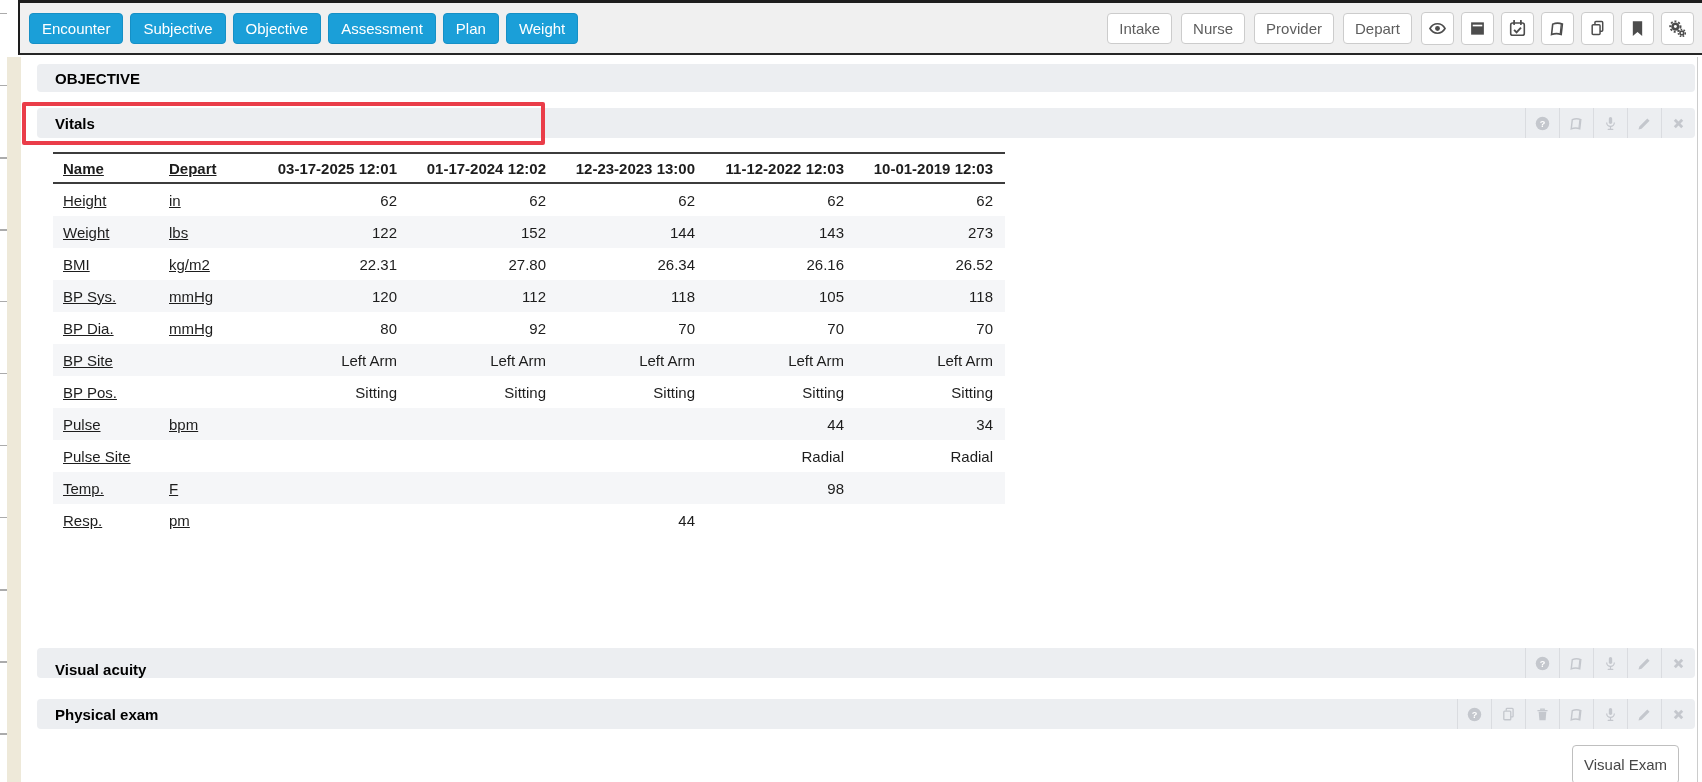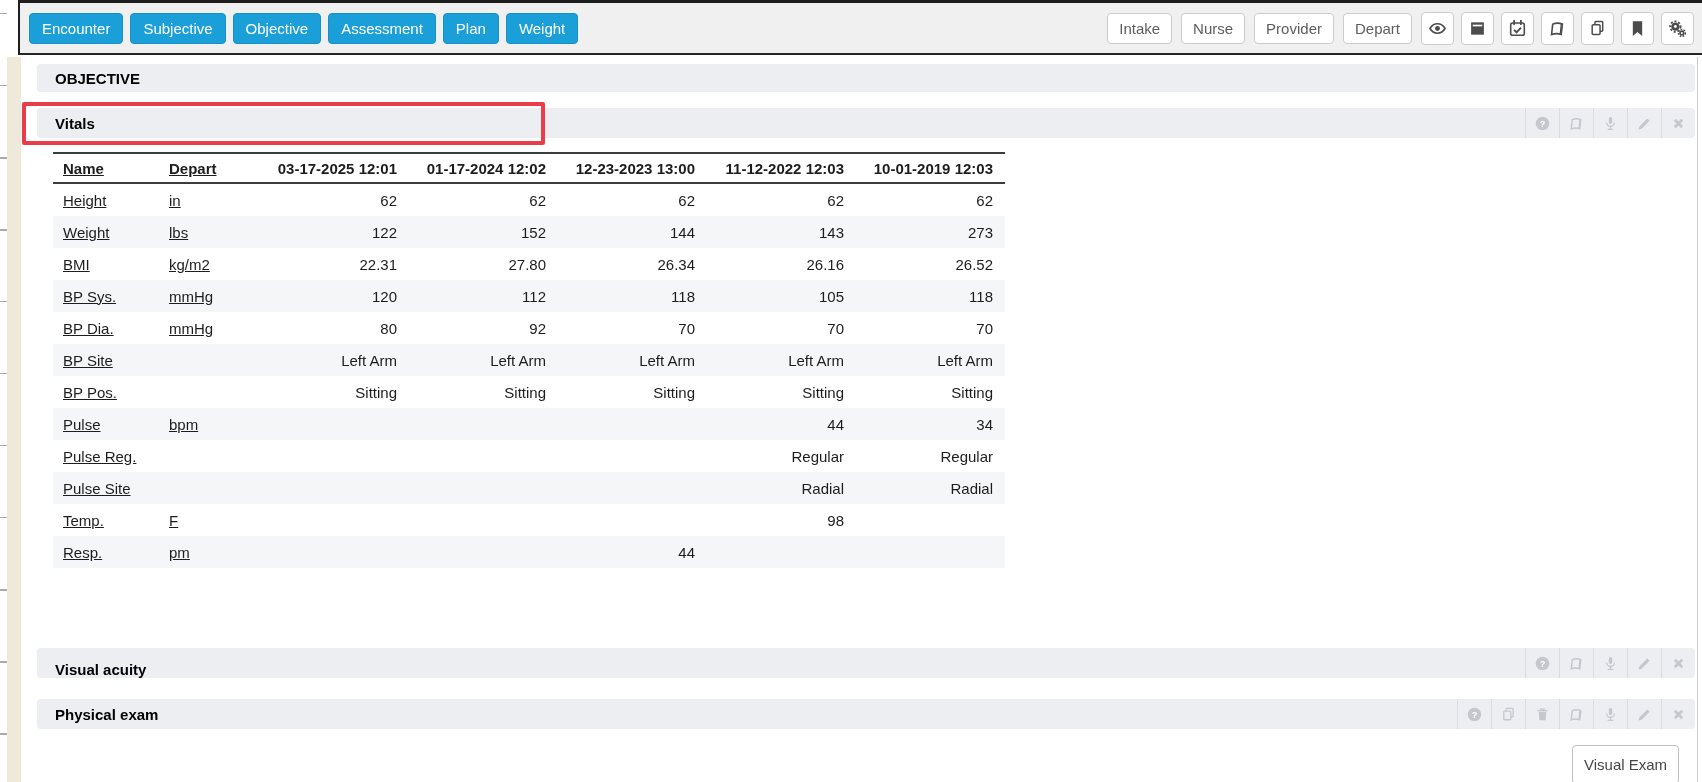--- a/index.html
+++ b/index.html
@@ -259,29 +259,20 @@
       <tr>
         <td class="c-left">Pulse</td>
         <td class="c-left">bpm</td>
         <td class="c-right"></td>
         <td class="c-right"></td>
         <td class="c-right"></td>
         <td class="c-right">44</td>
         <td class="c-right">34</td>
       </tr>
       <tr>
-        <td class="c-left">Pulse Reg.</td>
-        <td class="c-left"></td>
-        <td class="c-right"></td>
-        <td class="c-right"></td>
-        <td class="c-right"></td>
-        <td class="c-right">Regular</td>
-        <td class="c-right">Regular</td>
-      </tr>
-      <tr>
         <td class="c-left">Pulse Site</td>
         <td class="c-left"></td>
         <td class="c-right"></td>
         <td class="c-right"></td>
         <td class="c-right"></td>
         <td class="c-right">Radial</td>
         <td class="c-right">Radial</td>
       </tr>
       <tr>
         <td class="c-left">Temp.</td>

